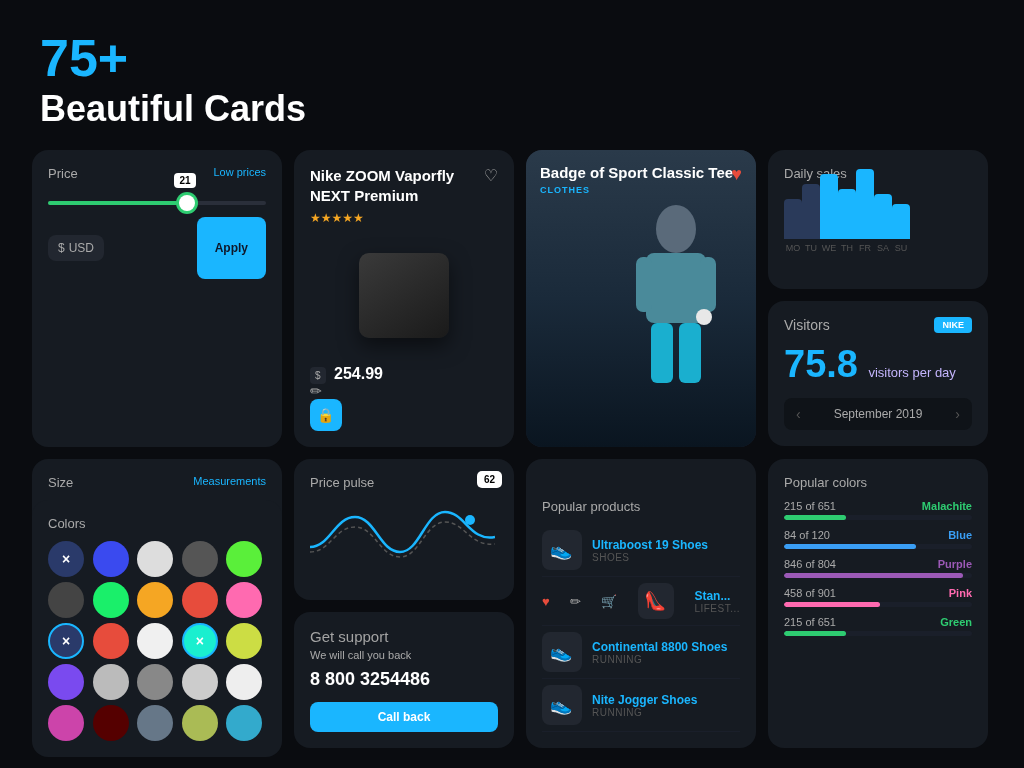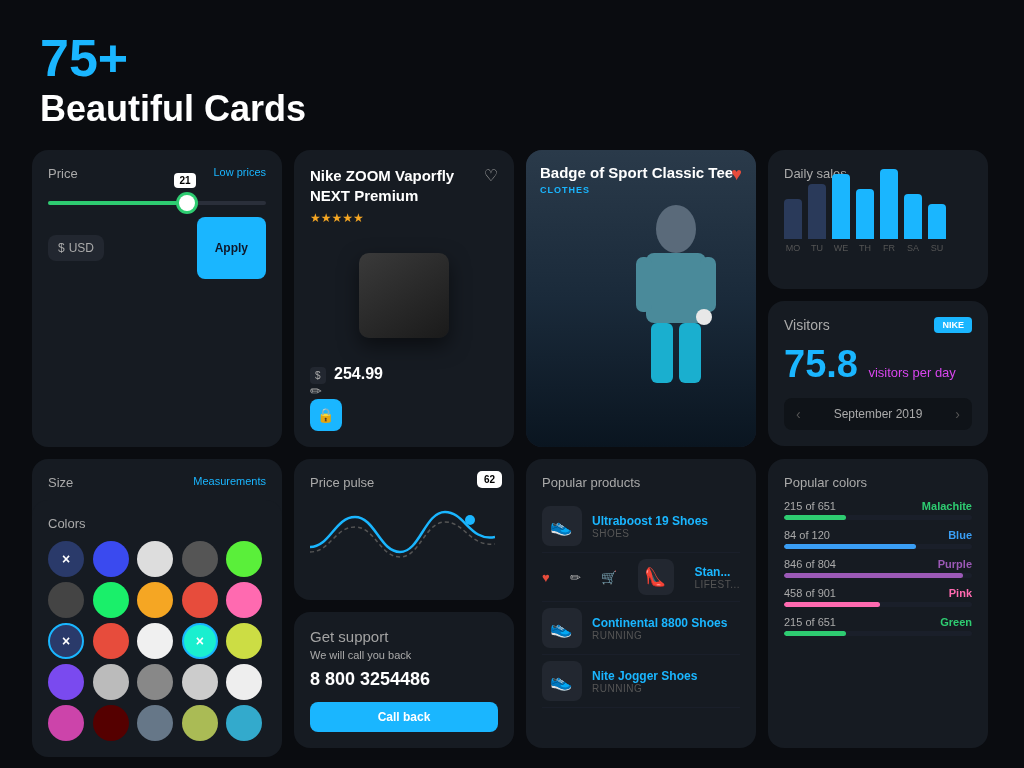--- a/index.html
+++ b/index.html
@@ -286,21 +286,20 @@
     }
     
     .daily-sales-card .card-title {
       font-size: 13px;
       color: #aaa;
       margin-bottom: 12px;
     }
     .bar-chart {
       display: flex;
       align-items: flex-end;
-      gap: 6px;
       height: 80px;
       padding-bottom: 20px;
       position: relative;
     }
     .bar-col {
       display: flex;
       flex-direction: column;
       align-items: center;
       gap: 4px;
     }
@@ -336,21 +335,21 @@
       border-radius: 4px;
     }
     .visitors-number {
       font-size: 38px;
       font-weight: 800;
       color: #1ab6ff;
       display: inline;
     }
     .visitors-unit {
       font-size: 13px;
-      color: #d946ef;
+      color: #c4b5fd;
       margin-left: 6px;
     }
     .month-nav {
       display: flex;
       align-items: center;
       justify-content: space-between;
       background: #0f1318;
       border-radius: 8px;
       padding: 8px 12px;
       margin-top: 12px;
@@ -454,20 +453,21 @@
       border-radius: 8px;
       border: none;
       cursor: pointer;
       width: 100%;
     }
     
     .products-card .card-title {
       font-size: 13px;
       color: #aaa;
       margin-bottom: 10px;
+      margin-top: 24px;
     }
     .product-item {
       display: flex;
       align-items: center;
       gap: 10px;
       padding: 6px 0;
       border-bottom: 1px solid #1a1f2a;
     }
     .product-thumb {
       width: 40px;

